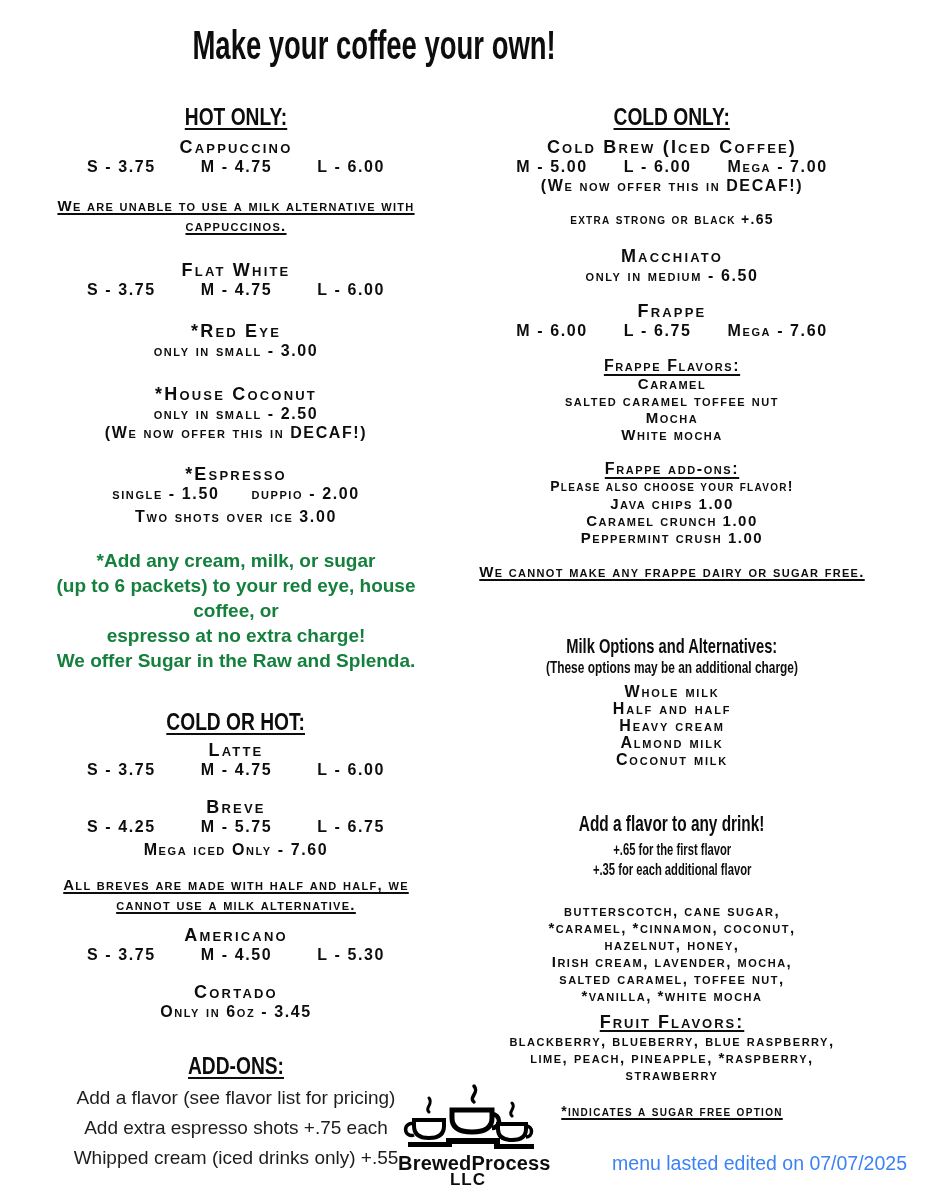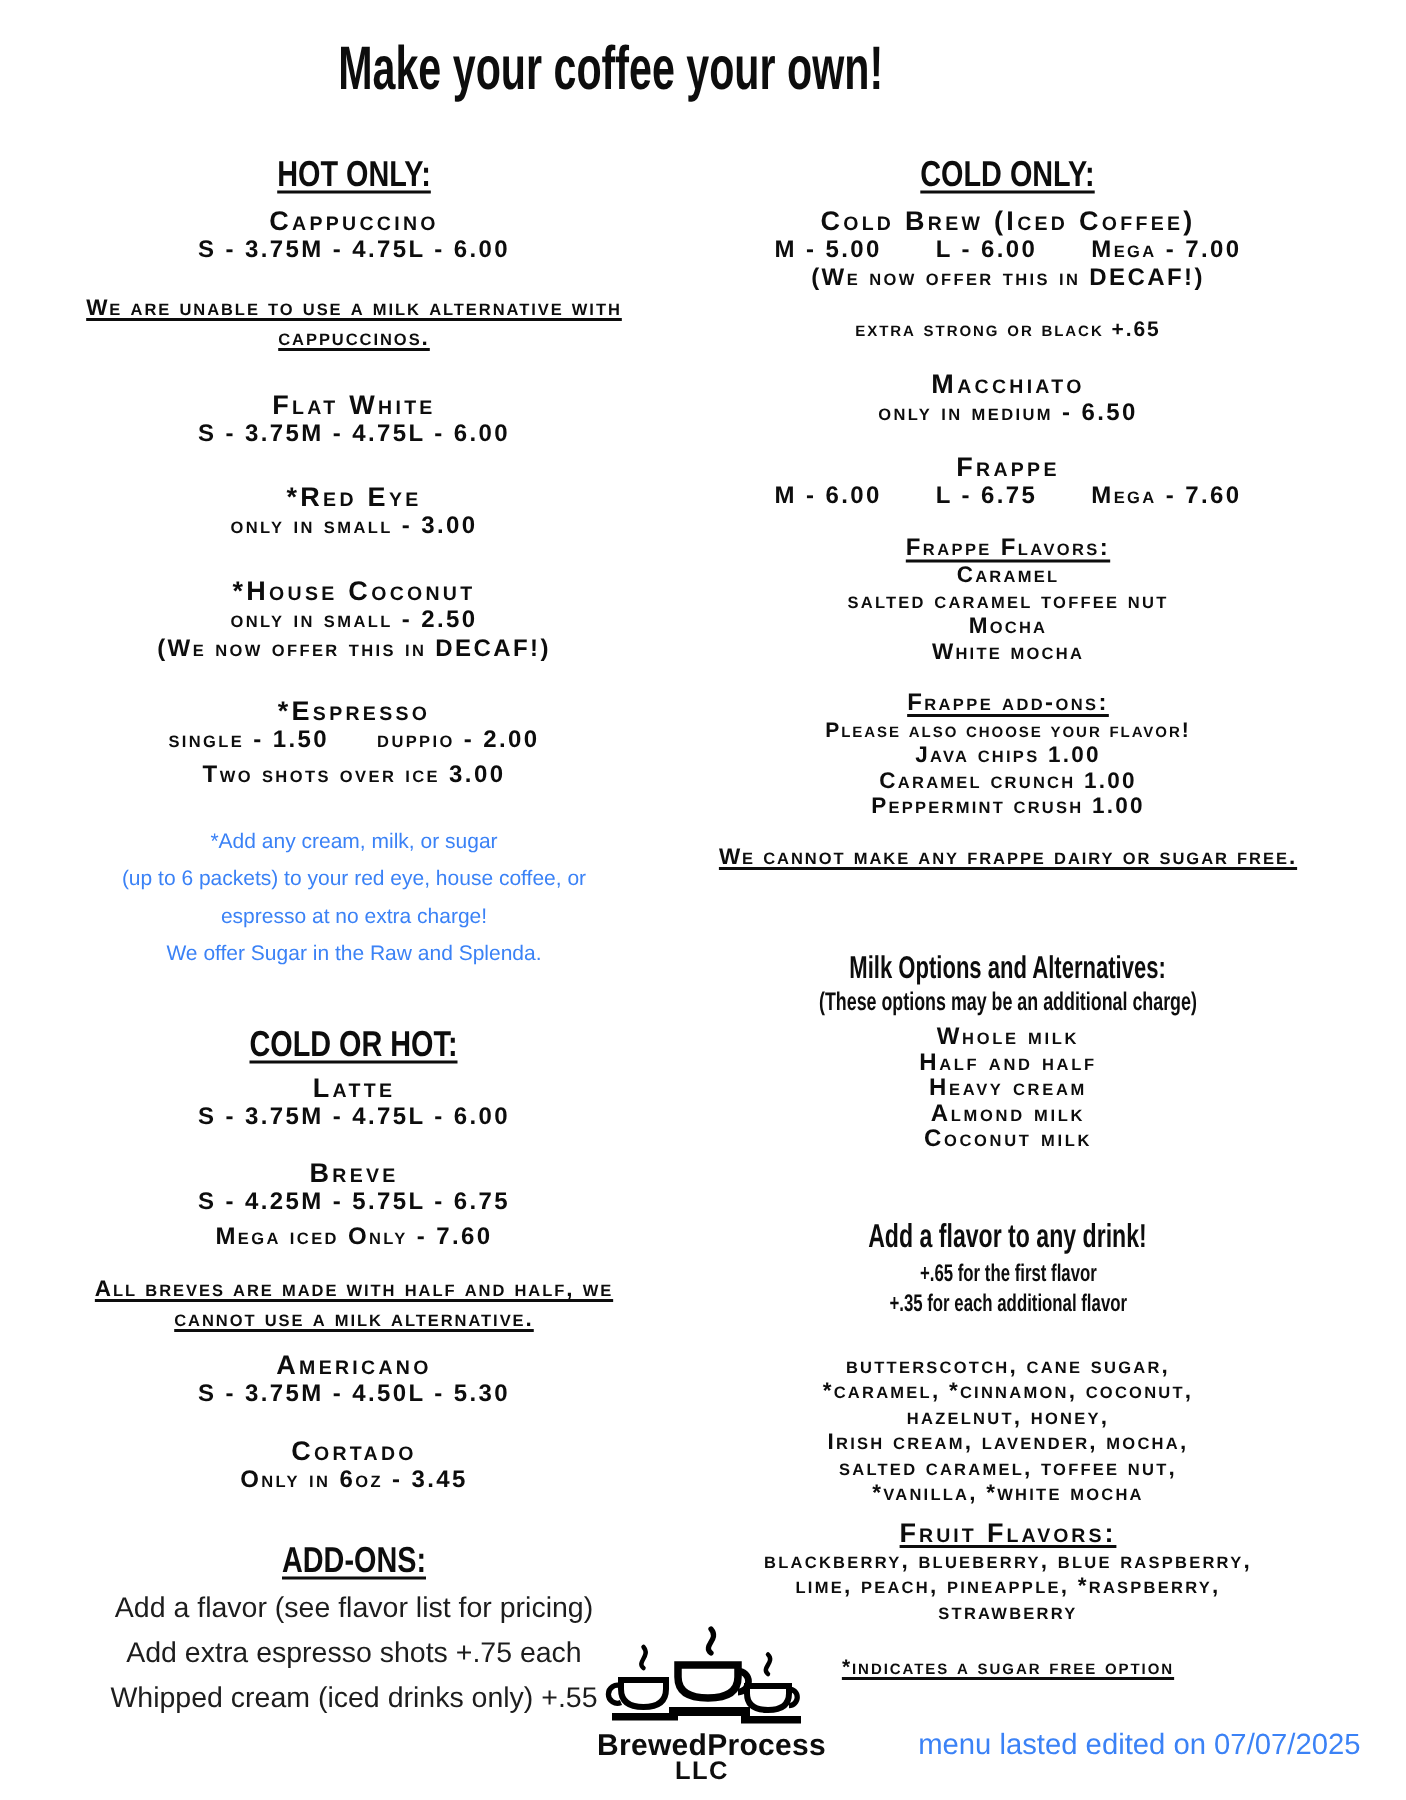--- a/index.html
+++ b/index.html
@@ -6,39 +6,39 @@
   body {
     width:937px; height:1200px;
     background:#ffffff;
     color:#0d0d0d;
     font-family:"Liberation Sans", sans-serif;
     position:relative;
     overflow:hidden;
   }
   .title {
     position:absolute; top:22px; left:0; width:749px;
-    text-align:center; font-size:41px; line-height:46px;margin-left:33px;
+    text-align:center; font-size:41px; line-height:46px;
   }
   .cond {
     display:inline-block; transform:scaleX(0.67); transform-origin:50% 50%;
     white-space:nowrap; font-weight:bold;
   }
   .cond-h { transform:scaleX(0.80); }
   .cond-m { transform:scaleX(0.70); }
   .col { position:absolute; top:104px; text-align:center; }
   .col-left  { left:40px;  width:392px; }
   .col-right { left:472px; width:400px;text-align:center; }
   .sec-h { font-size:24px; line-height:25px; }
   .sec-h .und, .u { text-decoration:underline; text-underline-offset:3px; text-decoration-thickness:2px; }
   .iname {
     font-variant:small-caps; font-weight:bold;
     font-size:18px; letter-spacing:2.2px; line-height:20px;
   }
   .prices {
-    display:flex; justify-content:center; 
+    display:flex; justify-content:center; gap:45px;
     font-variant:small-caps; font-weight:bold;
     font-size:16px; letter-spacing:1.6px; line-height:18px; margin-top:1px;
   }
   .prices-tight { gap:36px; }
   .prices-wide { gap:32px; }
   .sub {
     font-variant:small-caps; font-weight:bold;
     font-size:16px; letter-spacing:1.6px; line-height:19px;
   }
   .sub-sm { font-size:14px; letter-spacing:1.3px; line-height:17px; }
@@ -49,21 +49,21 @@
   }
   .scline {
     font-variant:small-caps; font-weight:bold;
     font-size:15px; letter-spacing:1.5px; line-height:17px;
   }
   .sc-h {
     font-variant:small-caps; font-weight:bold;
     font-size:18px; letter-spacing:2px; line-height:20px;
     text-decoration:underline; text-underline-offset:2px; text-decoration-thickness:1.5px;
   }
-  .plain { font-size:14px; line-height:25px; color:#3b82f6; }
+  .plain { font-size:19px; line-height:25px; color:#15803d;font-weight:bold; }
   .addon-line { font-size:19px; line-height:20px; margin:10px 0; color:#1d1d1d; }
   .cond-sub { font-size:17px; line-height:22px; }
   .cond-small { font-size:16px; line-height:20px; }
   .mt4{margin-top:4px;} .mt6{margin-top:6px;} .mt8{margin-top:8px;}
   .mt10{margin-top:10px;} .mt14{margin-top:8px;} .mt16{margin-top:16px;}
   .mt18{margin-top:18px;} .mt20{margin-top:20px;} .mt22{margin-top:22px;}
   .mt24{margin-top:24px;} .mt32{margin-top:32px;}
   .mt36{margin-top:36px;} .mt44{margin-top:44px;} .mt52{margin-top:52px;}
   .logo {
     position:absolute; left:398px; top:1082px; width:140px; text-align:center;

